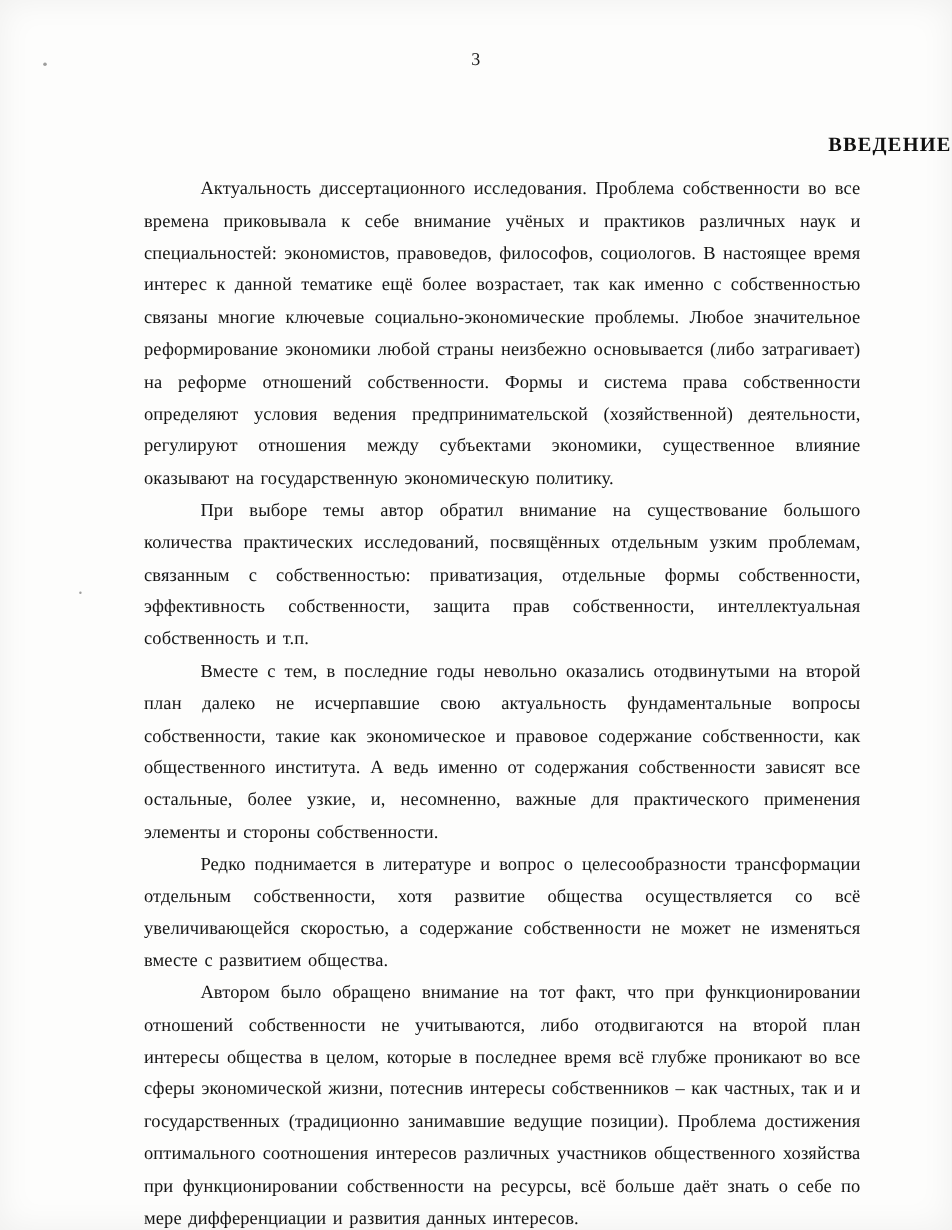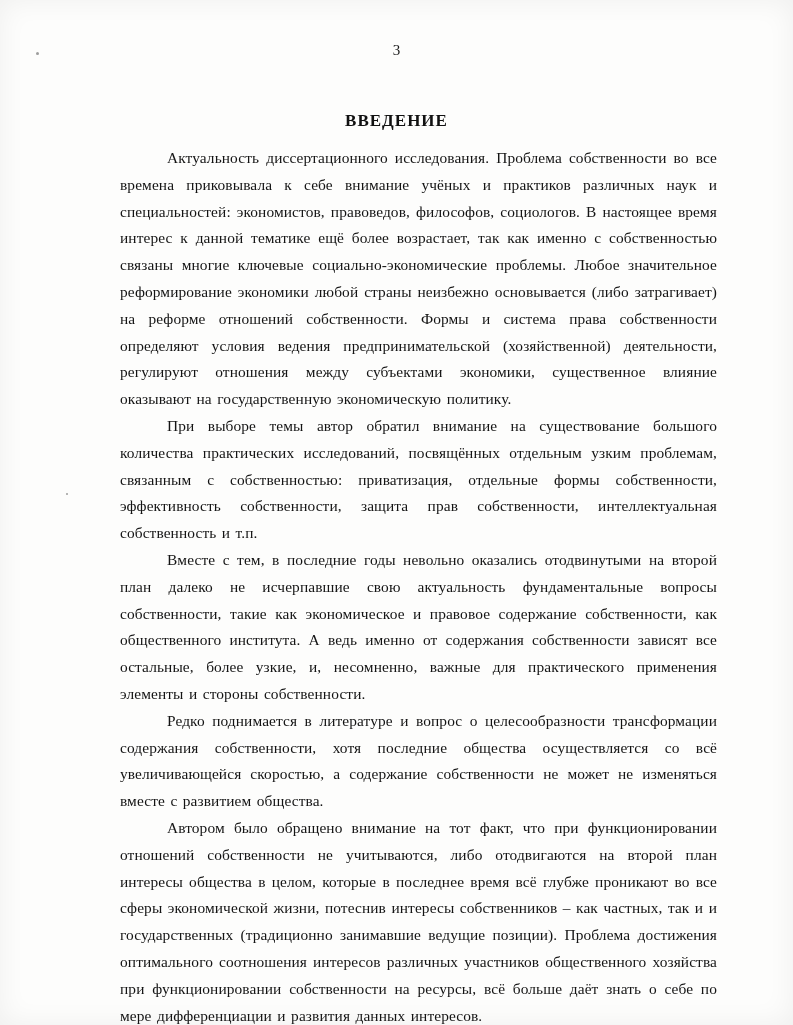--- a/index.html
+++ b/index.html
@@ -21,21 +21,21 @@
     background: #fdfdfc;
     box-shadow: inset 0 0 28px rgba(0,0,0,0.06);
   }
   .page-number {
     text-align: center;
     padding-top: 42px;
     font-size: 15px;
     color: #1a1a1a;
   }
   .title {
-    text-align: center;
+    text-align: right;
     margin: 52px 0 14px 0;
     font-size: 17px;
     font-weight: bold;
     letter-spacing: 1px;
     color: #111;
   }
   .content {
     margin: 0 76px 0 120px;
     text-align: justify;
     font-size: 15.4px;
@@ -69,16 +69,16 @@
   <span class="speck s2"></span>
 
   <div class="page-number">3</div>
 
   <h1 class="title">ВВЕДЕНИЕ</h1>
 
   <div class="content">
     <p><span class="lead">Актуальность диссертационного исследования.</span><span> Проблема собственности во все времена приковывала к себе внимание учёных и практиков различных наук и специальностей: экономистов, правоведов, философов, социологов. В настоящее время интерес к данной тематике ещё более возрастает, так как именно с собственностью связаны многие ключевые социально-экономические проблемы. Любое значительное реформирование экономики любой страны неизбежно основывается (либо затрагивает) на реформе отношений собственности. Формы и система права собственности определяют условия ведения предпринимательской (хозяйственной) деятельности, регулируют отношения между субъектами экономики, существенное влияние оказывают на государственную экономическую политику.</span></p>
     <p><span>При выборе темы автор обратил внимание на существование большого количества практических исследований, посвящённых отдельным узким проблемам, связанным с собственностью: приватизация, отдельные формы собственности, эффективность собственности, защита прав собственности, интеллектуальная собственность и т.п.</span></p>
     <p><span>Вместе с тем, в последние годы невольно оказались отодвинутыми на второй план далеко не исчерпавшие свою актуальность фундаментальные вопросы собственности, такие как экономическое и правовое содержание собственности, как общественного института. А ведь именно от содержания собственности зависят все остальные, более узкие, и, несомненно, важные для практического применения элементы и стороны собственности.</span></p>
-    <p><span>Редко поднимается в литературе и вопрос о целесообразности трансформации содержания собственности, хотя последние общества осуществляется со всё увеличивающейся скоростью, а содержание собственности не может не изменяться вместе с развитием общества.</span></p>
+    <p><span>Редко поднимается в литературе и вопрос о целесообразности трансформации отдельным собственности, хотя развитие общества осуществляется со всё увеличивающейся скоростью, а содержание собственности не может не изменяться вместе с развитием общества.</span></p>
     <p><span>Автором было обращено внимание на тот факт, что при функционировании отношений собственности не учитываются, либо отодвигаются на второй план интересы общества в целом, которые в последнее время всё глубже проникают во все сферы экономической жизни, потеснив интересы собственников – как частных, так и и государственных (традиционно занимавшие ведущие позиции). Проблема достижения оптимального соотношения интересов различных участников общественного хозяйства при функционировании собственности на ресурсы, всё больше даёт знать о себе по мере дифференциации и развития данных интересов.</span></p>
   </div>
 </div>
 
 </body></html>

